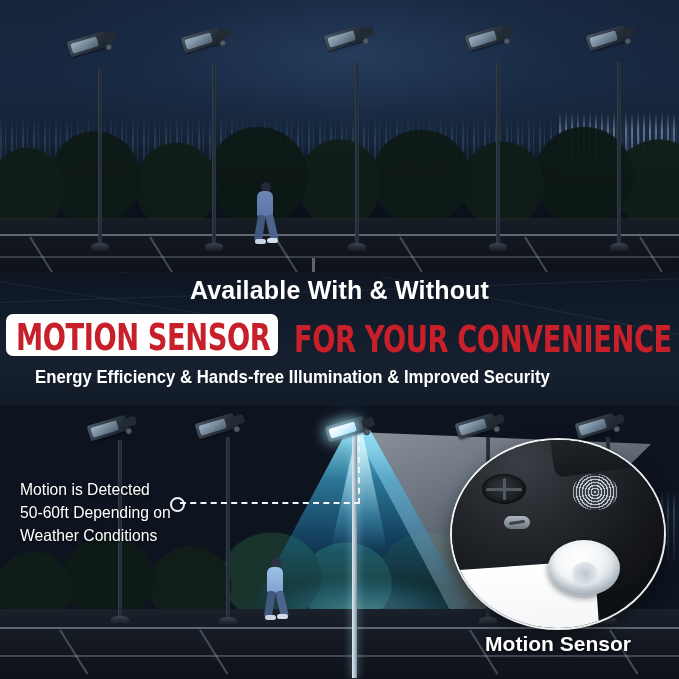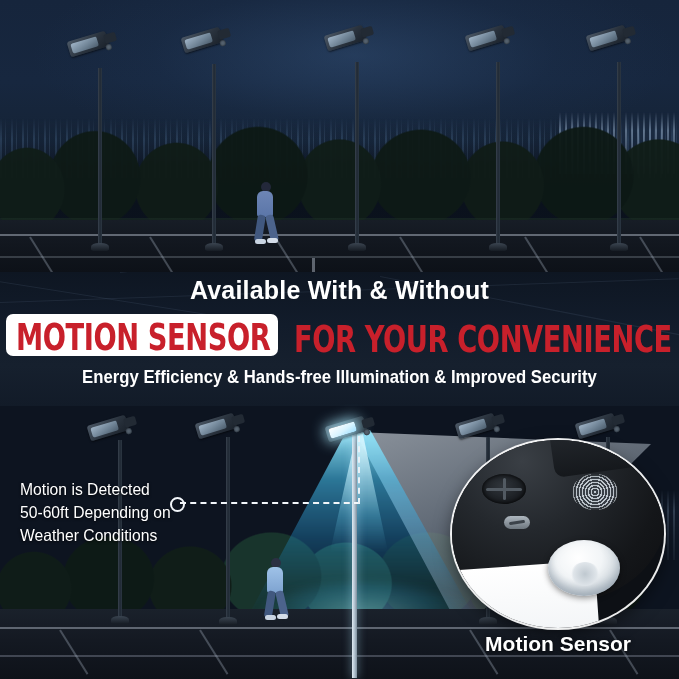--- a/index.html
+++ b/index.html
@@ -120,21 +120,21 @@
   .textband .streak{position:absolute;background:rgba(120,145,175,.13);height:1px;transform-origin:left center;}
   .hl1{position:absolute;left:0;top:276px;width:679px;text-align:center;
     color:#ffffff;font-size:25px;font-weight:700;letter-spacing:.2px;
     font-family:"Liberation Sans", sans-serif;}
   .hl2{position:absolute;left:0;top:312px;width:679px;height:46px;}
   .hl2-inner{position:absolute;left:6px;top:0;white-space:nowrap;}
   .chipbox{position:absolute;left:0;top:2px;width:272px;height:42px;background:#ffffff;border-radius:7px;}
   .word-red{position:relative;display:inline-block;color:#c8202b;font-size:37px;font-weight:700;
     font-family:"DejaVu Sans Condensed","Liberation Sans",sans-serif;
     transform:scaleX(.82);transform-origin:left center;letter-spacing:-0.5px;}
-  .hl3{position:absolute;left:0;top:366px;width:679px;text-align:center;
+  .hl3{position:absolute;left:0;top:366px;width:679px;
     color:#ffffff;font-size:19px;font-weight:700;}
   .cond{display:inline-block;transform:scaleX(.88);transform-origin:center;}
 
   
   .callout{position:absolute;left:20px;top:478px;color:#ffffff;font-size:16.5px;
     font-weight:400;line-height:23px;text-shadow:0 1px 3px rgba(0,0,0,.85);}
   .callout span{display:block;transform:scaleX(.95);transform-origin:left center;}
 
   
   .inset{position:absolute;left:452px;top:440px;width:212px;height:188px;border-radius:50%;

